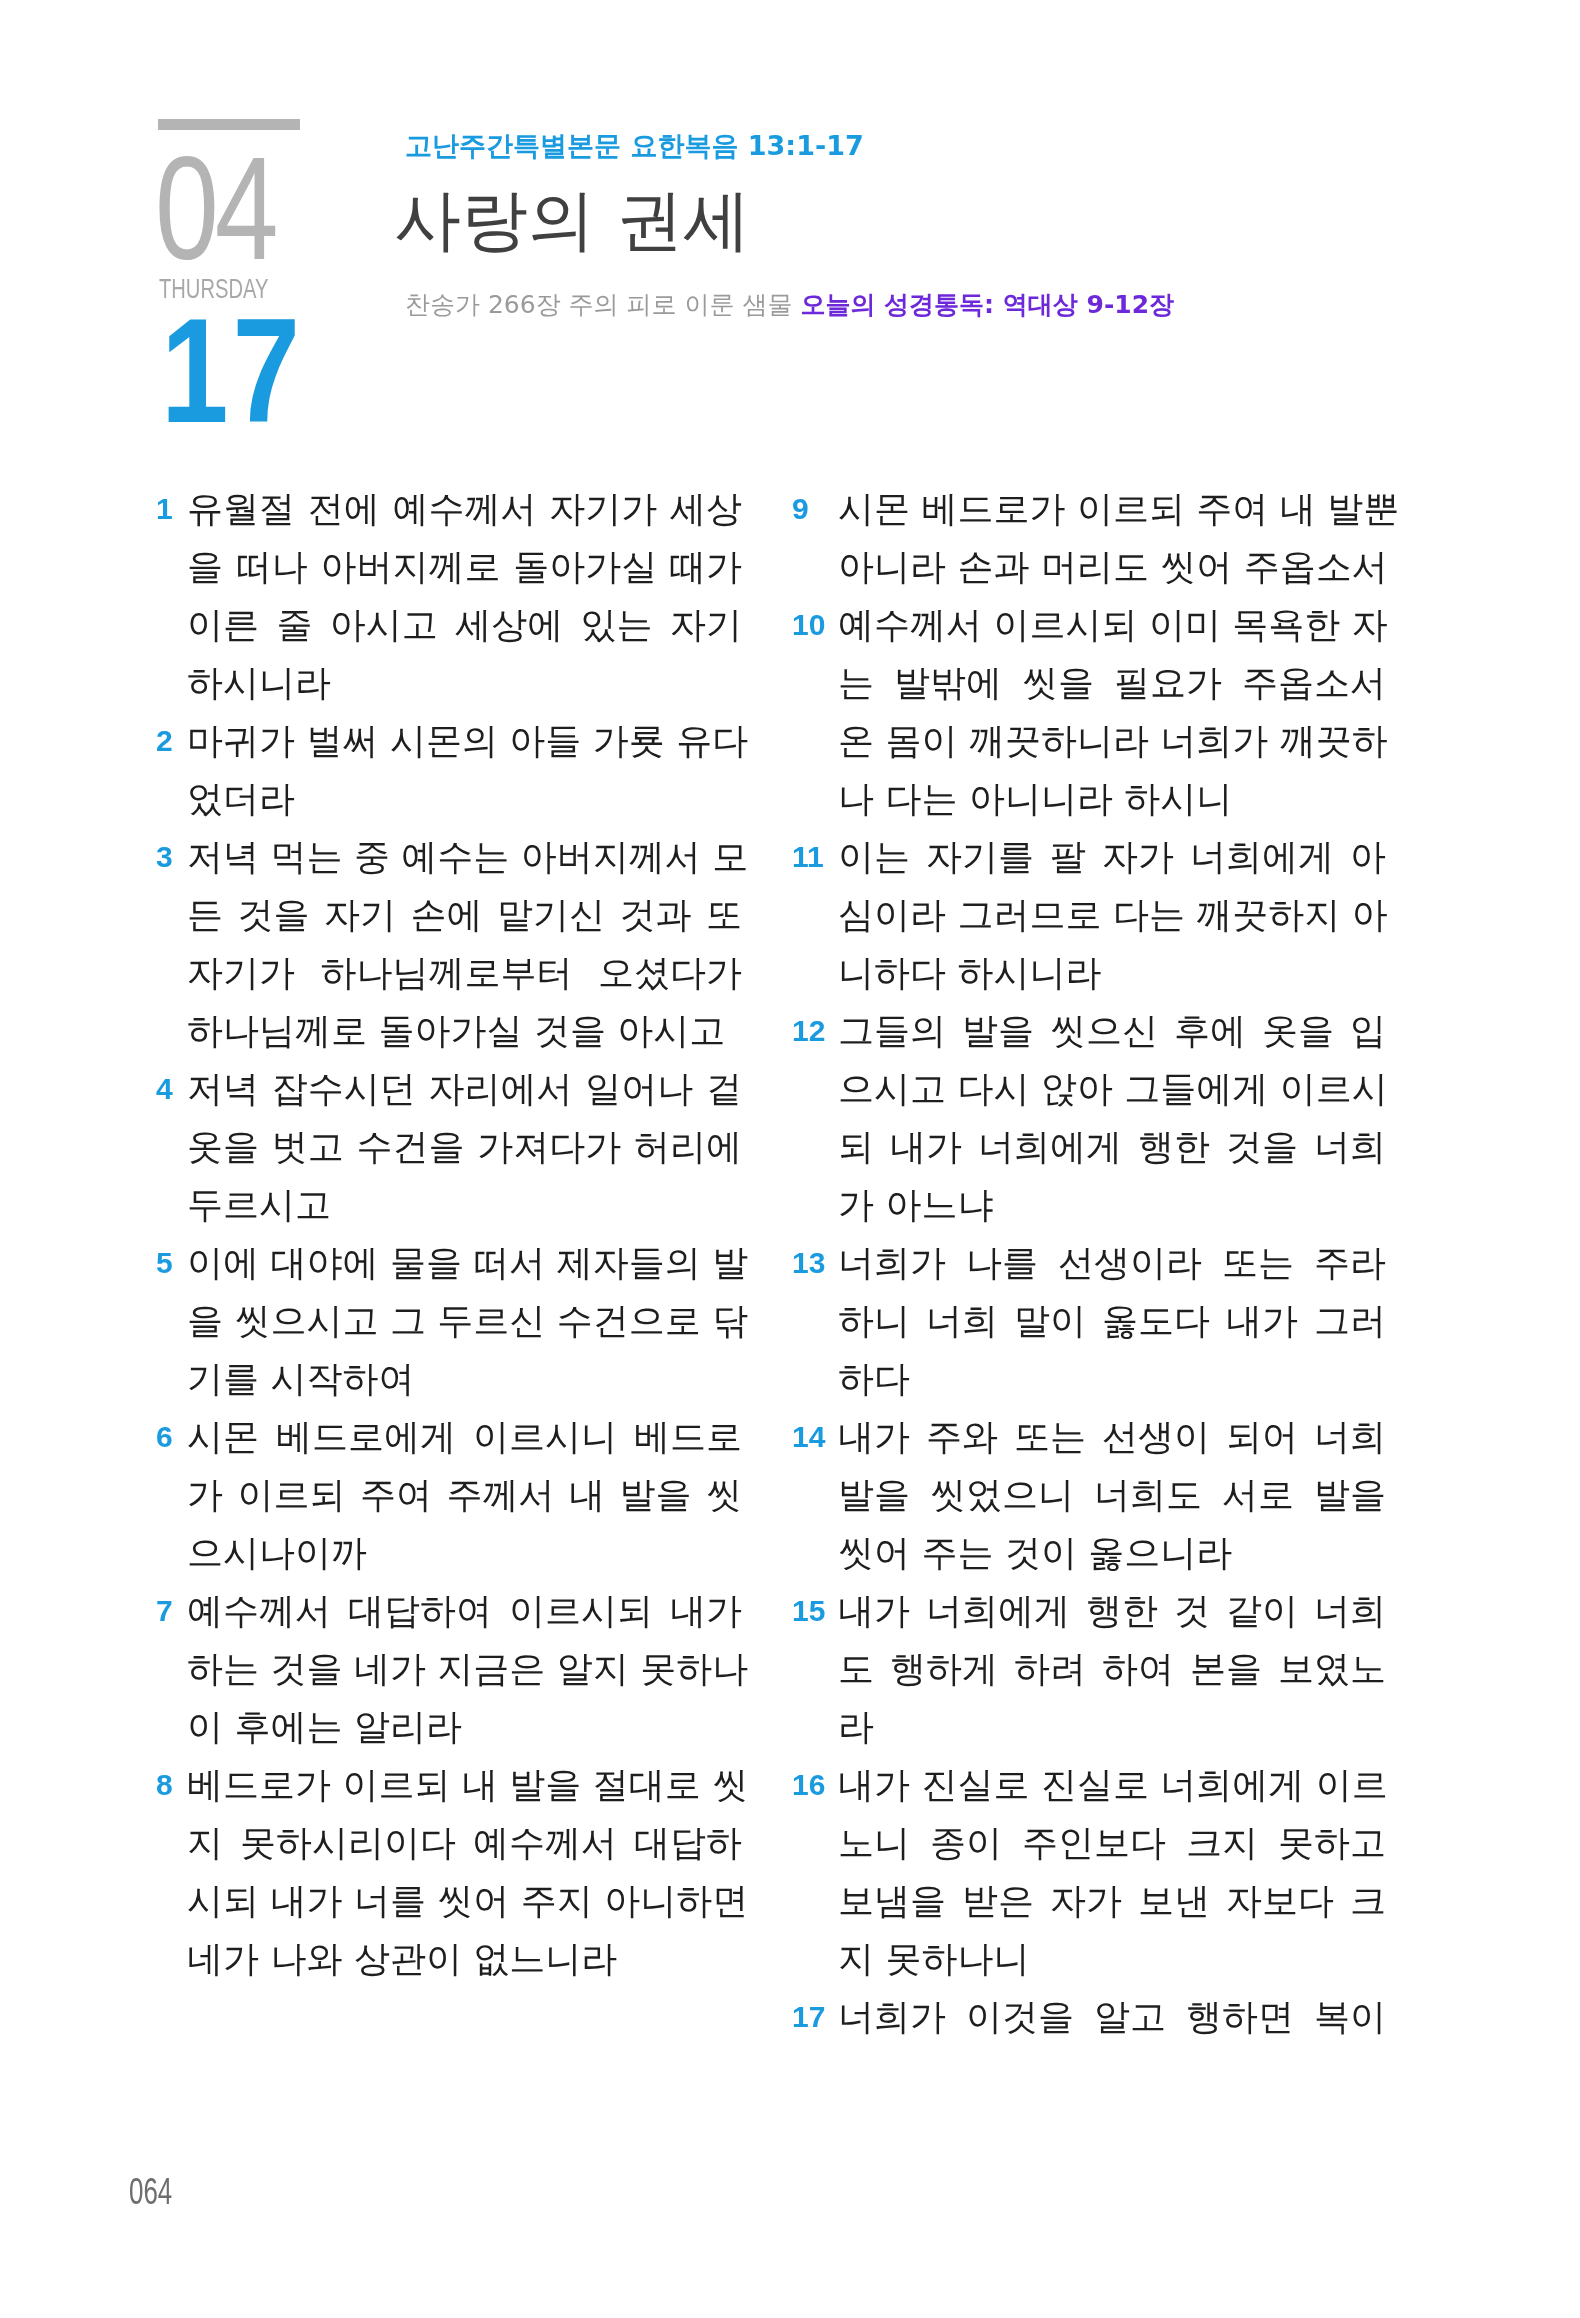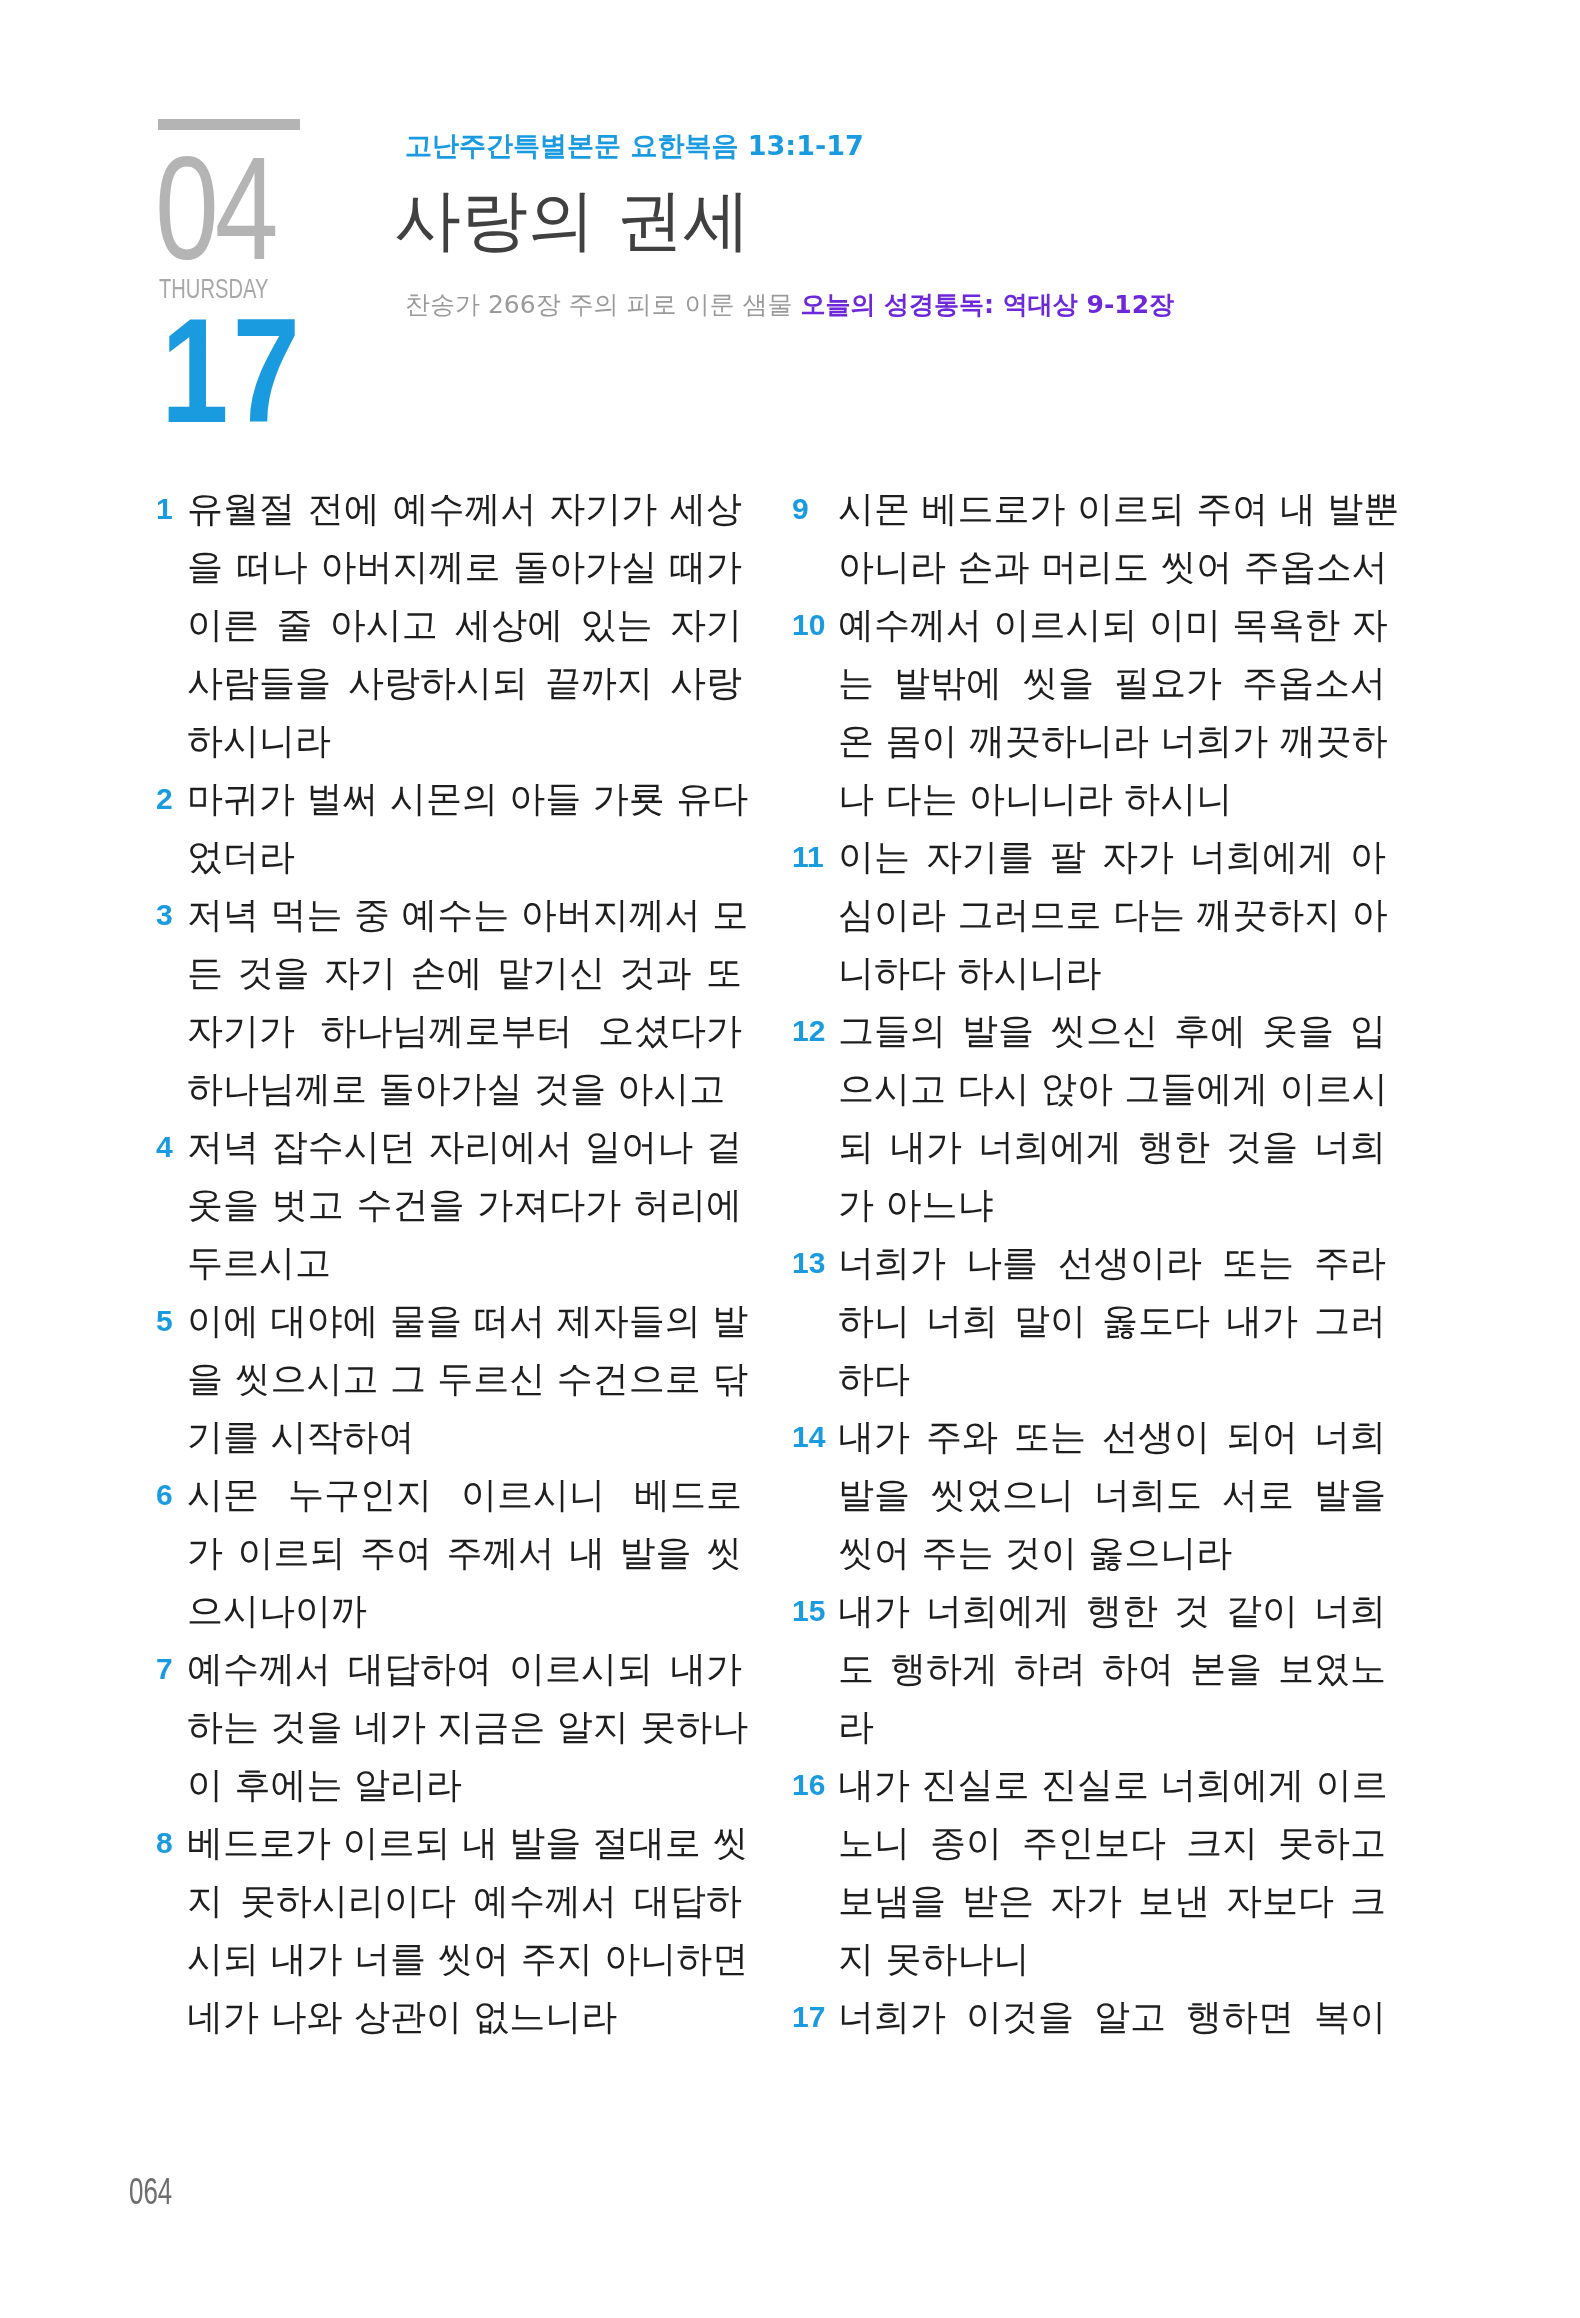--- a/index.html
+++ b/index.html
@@ -38,21 +38,20 @@
   <span class="gray">찬송가 266장 주의 피로 이룬 샘물</span>
   <span class="blue">오늘의 성경통독: 역대상 9-12장</span>
 </div>
 
 <div class="col left" id="col-left">
     <div class="verse">
       <span class="vnum">1</span>
       <div class="line">유월절 전에 예수께서 자기가 세상</div>
       <div class="line">을 떠나 아버지께로 돌아가실 때가</div>
       <div class="line">이른 줄 아시고 세상에 있는 자기</div>
-      <div class="line">사람들을 사랑하시되 끝까지 사랑</div>
       <div class="line last">하시니라</div>
     </div>
     <div class="verse">
       <span class="vnum">2</span>
       <div class="line">마귀가 벌써 시몬의 아들 가룟 유다</div>
       <div class="line last">었더라</div>
     </div>
     <div class="verse">
       <span class="vnum">3</span>
       <div class="line">저녁 먹는 중 예수는 아버지께서 모</div>
@@ -67,21 +66,21 @@
       <div class="line last">두르시고</div>
     </div>
     <div class="verse">
       <span class="vnum">5</span>
       <div class="line">이에 대야에 물을 떠서 제자들의 발</div>
       <div class="line">을 씻으시고 그 두르신 수건으로 닦</div>
       <div class="line last">기를 시작하여</div>
     </div>
     <div class="verse">
       <span class="vnum">6</span>
-      <div class="line">시몬 누구인지 이르시니 베드로</div>
+      <div class="line">시몬 베드로에게 이르시니 베드로</div>
       <div class="line">가 이르되 주여 주께서 내 발을 씻</div>
       <div class="line last">으시나이까</div>
     </div>
     <div class="verse">
       <span class="vnum">7</span>
       <div class="line">예수께서 대답하여 이르시되 내가</div>
       <div class="line">하는 것을 네가 지금은 알지 못하나</div>
       <div class="line last">이 후에는 알리라</div>
     </div>
     <div class="verse">

